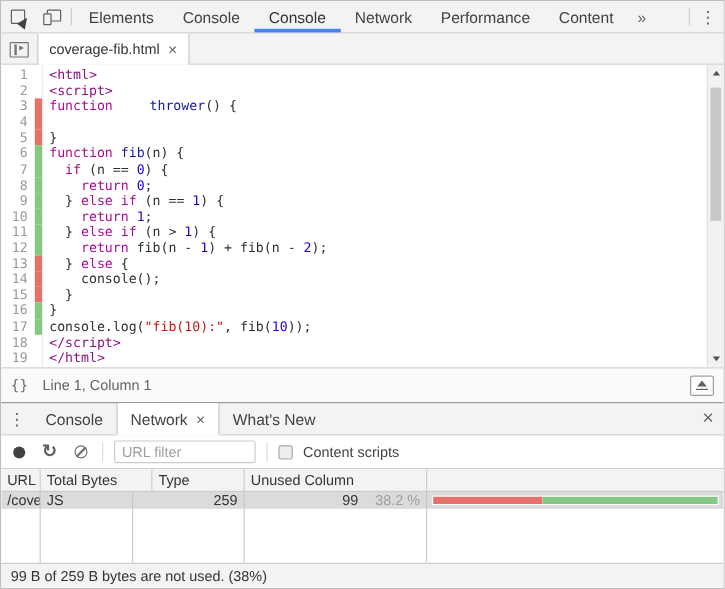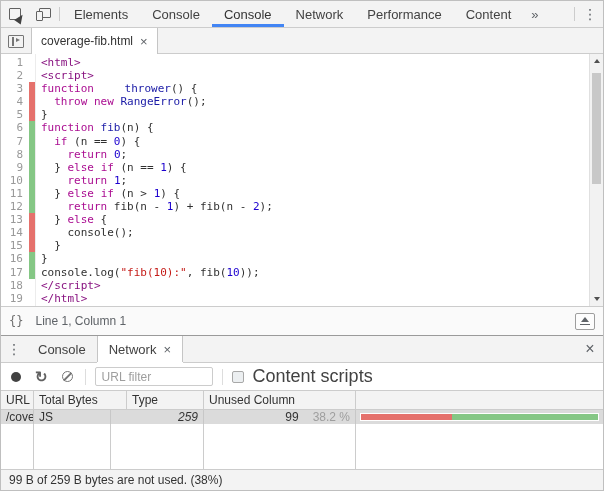--- a/index.html
+++ b/index.html
@@ -72,34 +72,34 @@
     padding:0 7px;gap:9px;}
   .rec-btn{width:10px;height:10px;border-radius:50%;background:var(--rec,#424242);margin:0 3px;cursor:pointer;}
   .reload-btn{font-size:15px;color:#616161;font-weight:bold;cursor:pointer;line-height:1;margin:0 2px;}
   .block-btn{width:11px;height:11px;border:1.5px solid #757575;border-radius:50%;position:relative;cursor:pointer;margin:0 3px;}
   .block-btn::after{content:"";position:absolute;left:-1px;top:3.5px;width:10.5px;height:1.5px;background:#757575;transform:rotate(-45deg);}
   .tsep{width:1px;height:16px;background:#ddd;}
   .url-filter{width:118px;height:19px;border:1px solid #ccc;border-radius:2px;font-size:12px;padding:0 6px;
     color:#333;font-family:"Liberation Sans",sans-serif;outline:none;}
   .url-filter::placeholder{color:#9e9e9e;}
   .cb{width:12px;height:12px;border:1px solid #a8a8a8;border-radius:2px;background:#eceff1;cursor:pointer;}
-  .cb-label{font-size:18px;color:#424242;}
+  .cb-label{font-size:12px;color:#424242;}
   
   .cov-table{flex:1;display:flex;flex-direction:column;background:#fff;overflow:hidden;font-size:12px;}
   .trow{display:flex;align-items:stretch;}
   .trow.head{flex:0 0 19px;background:#f3f3f3;border-bottom:1px solid #ccc;color:#333;cursor:pointer;}
   .trow.data{flex:0 0 20px;background:#dbdbdb;cursor:pointer;}
   .trow.filler{flex:1;}
   .tc{padding:0 5px;display:flex;align-items:center;overflow:hidden;white-space:nowrap;}
   .head .tc{border-right:1px solid #ccc;}
   .data .tc{border-right:1px solid rgba(0,0,0,0.09);}
   .filler .tc{border-right:1px solid #ccc;}
   .c0{flex:0 0 33px;} .c1{flex:0 0 77px;} .c2{flex:0 0 93px;justify-content:flex-start;}
   .c3{flex:0 0 152px;} .c4{flex:1;border-right:none!important;}
-  .data .c2{justify-content:flex-end;font-style:italic;}
+  .data .c2{justify-content:flex-end;}
   .data .c3{justify-content:flex-end;}
   .pct{color:#9e9e9e;margin-left:14px;}
   .data .c4{padding:3px 4px;}
   .barwrap{flex:1;height:100%;background:#fff;padding:1px;display:flex;}
   .bseg{height:100%;}
   
   .bottom-status{flex:0 0 21px;background:#f3f3f3;border-top:1px solid #ccc;display:flex;align-items:center;
     padding:0 8px;font-size:12px;color:#333;}
 </style>
 </head>
@@ -162,21 +162,20 @@
           <span class="ct"><span style="color: rgb(136, 18, 128);">&lt;script&gt;</span></span>
         </div>
         <div class="cl">
           <span class="ln">3</span>
           <span class="covm" style="background: rgb(229, 113, 108);"></span>
           <span class="ct"><span style="color: rgb(170, 13, 145);">function</span><span style="color: rgb(48, 48, 48);"> </span><span style="color: rgb(26, 26, 166); margin-left: 24px;">thrower</span><span style="color: rgb(48, 48, 48);">() {</span></span>
         </div>
         <div class="cl">
           <span class="ln">4</span>
           <span class="covm" style="background: rgb(229, 113, 108);"></span>
-          <span class="ct"><span style="color: rgb(48, 48, 48);">  </span><span style="color: rgb(170, 13, 145);">throw</span><span style="color: rgb(48, 48, 48);"> </span><span style="color: rgb(170, 13, 145);">new</span><span style="color: rgb(48, 48, 48);"> </span><span style="color: rgb(26, 26, 166);">RangeError</span><span style="color: rgb(48, 48, 48);">();</span></span>
         </div>
         <div class="cl">
           <span class="ln">5</span>
           <span class="covm" style="background: rgb(229, 113, 108);"></span>
           <span class="ct"><span style="color: rgb(48, 48, 48);">}</span></span>
         </div>
         <div class="cl">
           <span class="ln">6</span>
           <span class="covm" style="background: rgb(133, 199, 133);"></span>
           <span class="ct"><span style="color: rgb(170, 13, 145);">function</span><span style="color: rgb(48, 48, 48);"> </span><span style="color: rgb(26, 26, 166);">fib</span><span style="color: rgb(48, 48, 48);">(n) {</span></span>
@@ -270,20 +269,23 @@
 
   <div class="drawer-tabbar">
     <div class="kebab">⋮</div>
     <div id="drawer-tabs" style="display:flex;align-items:stretch;">
         <div class="dtab">
           <span>Console</span>
         </div>
         <div class="dtab active">
           <span>Network</span>
           <span class="close-x">×</span>
+        </div>
+        <div class="dtab">
+          <span>What's New</span>
         </div>
       </div>
     <div class="flex-sp"></div>
     <div class="kebab" style="font-size:16px;">×</div>
   </div>
 
   <div class="cov-toolbar">
     <span class="rec-btn"></span>
     <span class="reload-btn">↻</span>
     <span class="block-btn"></span>

